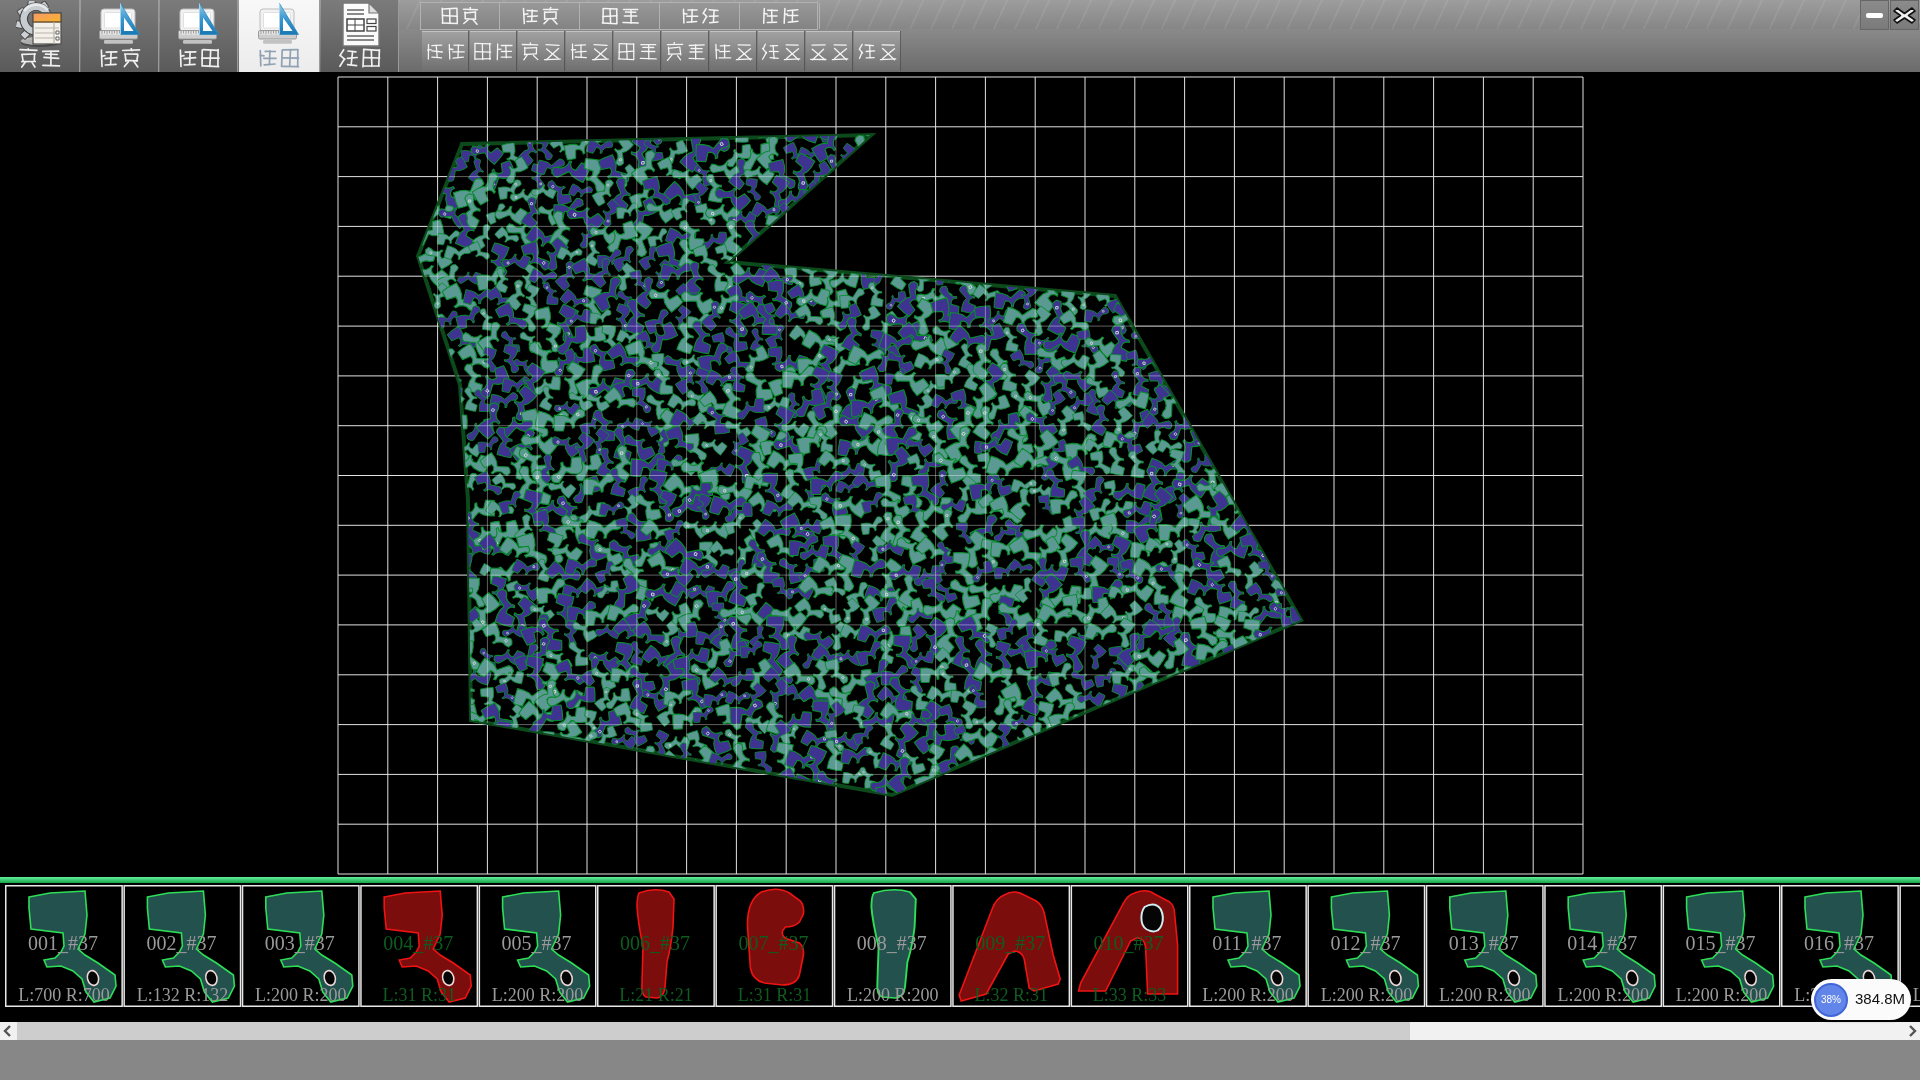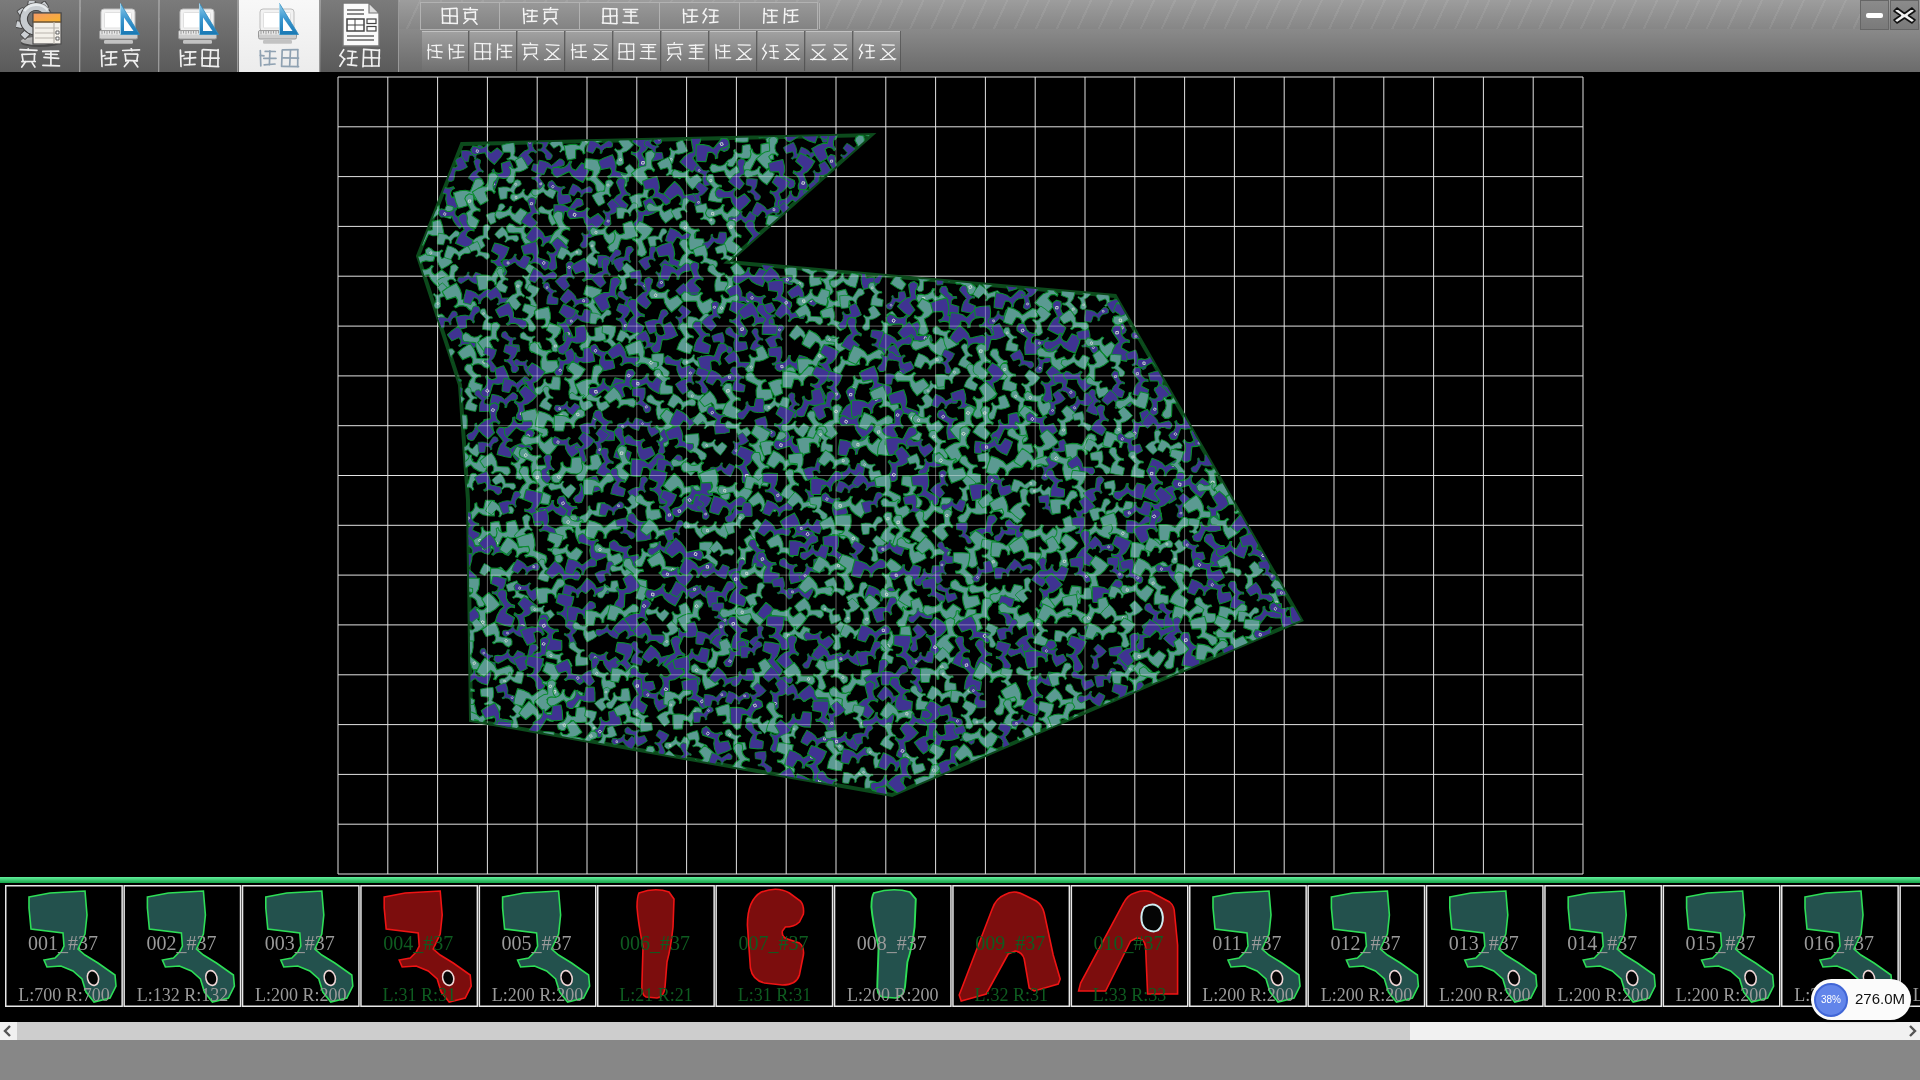--- a/index.html
+++ b/index.html
@@ -1656,13 +1656,13 @@
  <svg width="16" height="18" style="position:absolute;left:0;top:0">
       <path d="M10,4 L5,9 L10,14" fill="none" stroke="#555" stroke-width="2.4"></path>
     </svg>
  <svg width="16" height="18" style="position:absolute;left:1904px;top:0">
       <path d="M6,4 L11,9 L6,14" fill="none" stroke="#555" stroke-width="2.4"></path>
     </svg>
 </div>
 <div style="position:absolute;left:0;top:1040px;width:1920px;height:40px;background:#878787"></div>
 <div style="position:absolute;left:1811px;top:979px;width:100px;height:41px;background:#fbfbfb;border-radius:21px;box-shadow:0 1px 3px rgba(0,0,0,0.4)">
  <div style="position:absolute;left:3px;top:3.5px;width:34px;height:34px;border-radius:50%;background:#6285ea;border:2px solid #4166d6;box-sizing:border-box;display:flex;align-items:center;justify-content:center;color:#fff;font-family:'Liberation Sans';font-size:10px">38%</div>
- <div style="position:absolute;left:44px;top:11px;color:#111;font-family:'Liberation Sans';font-size:15px">276.0M</div>
+ <div style="position:absolute;left:44px;top:11px;color:#111;font-family:'Liberation Sans';font-size:15px">384.8M</div>
 </div>
 </body></html>

